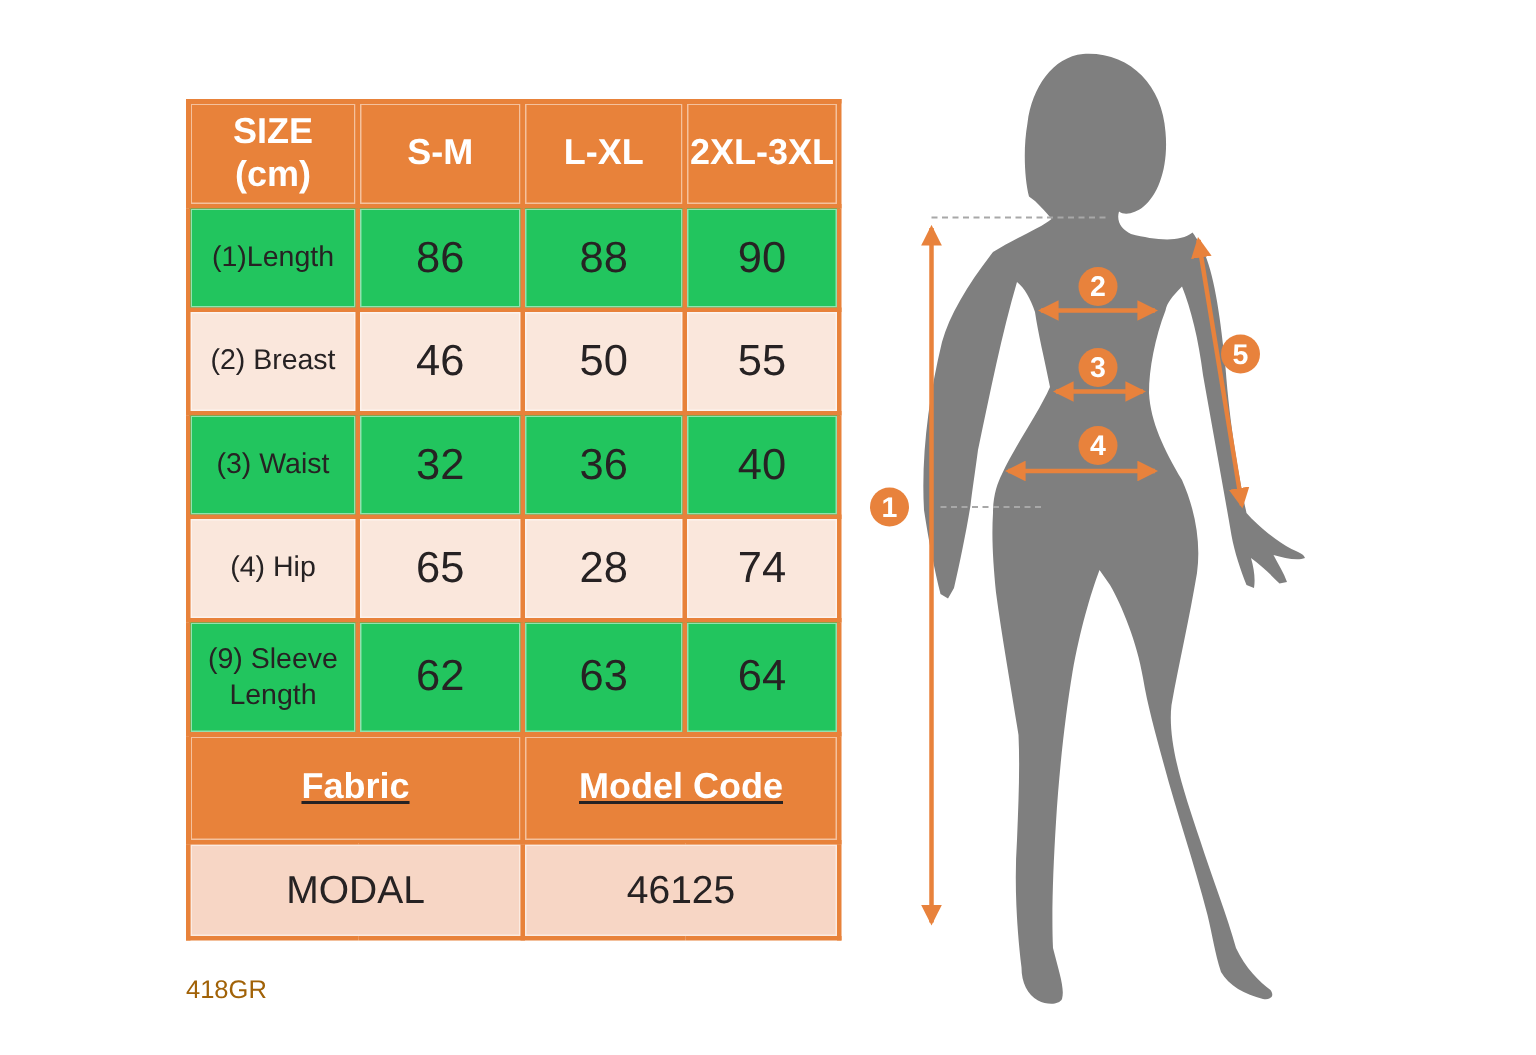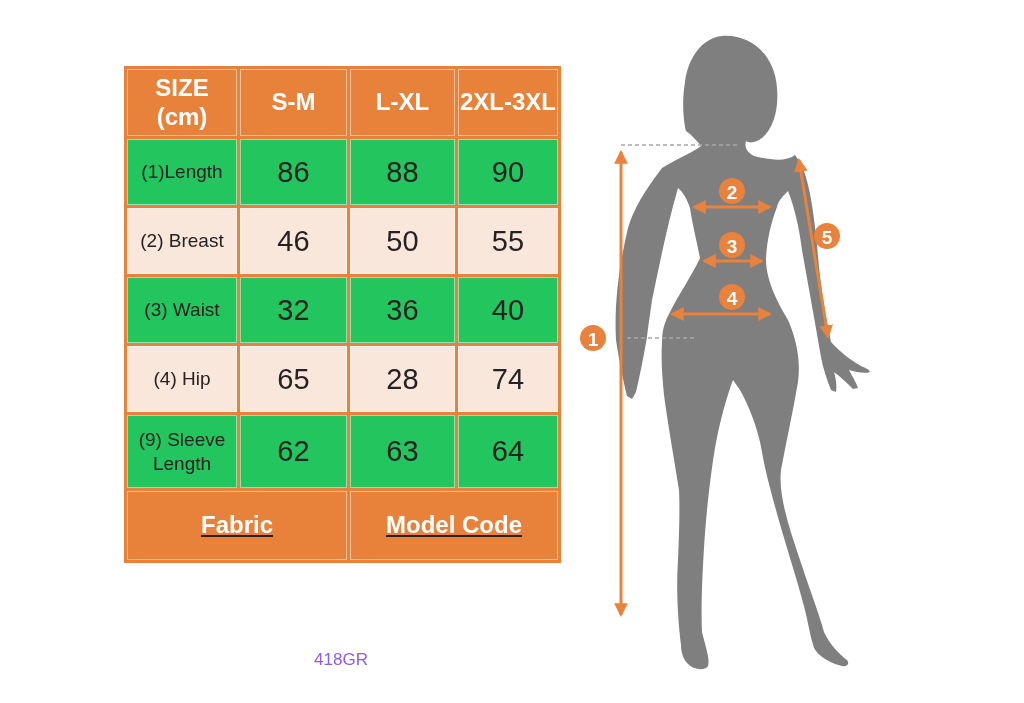--- a/index.html
+++ b/index.html
@@ -27,21 +27,21 @@
   td.val { font-size:29px; }
   td.fval { font-size:26px; }
   tr.r-head   { height:70px; }
   tr.r-body   { height:69px; }
   tr.r-sleeve { height:76px; }
   tr.r-foot   { height:72px;text-decoration:underline; }
   tr.r-modal  { height:64px; }
   
   .note {
     position:absolute; left:124px; top:650px; width:434px;
-    text-align:center; font-size:17px; color:#8b5cf6;
+    text-align:left; font-size:17px; color:#a16207;
   }
   
   svg.figure { position:absolute; left:570px; top:20px; width:330px; height:665px; }
   .marker-num { font-family:"Liberation Sans", sans-serif; font-size:19px; font-weight:bold; fill:#ffffff; }
 </style>
 </head>
 <body>
 
 <div class="canvas">
 
@@ -96,20 +96,24 @@
         <td class="val row-dark">62</td>
         <td class="val row-dark">63</td>
         <td class="val row-dark">64</td>
       </tr>
 
       <tr class="r-foot">
         <td class="hcell" colspan="2">Fabric</td>
         <td class="hcell" colspan="2">Model Code</td>
       </tr>
 
+      <tr class="r-modal">
+        <td class="fval row-modal" colspan="2">MODAL</td>
+        <td class="fval row-modal" colspan="2">46125</td>
+      </tr>
     </tbody>
   </table>
 
   <div class="note">418GR</div>
 
   <svg class="figure" viewBox="570 20 330 665">
     <defs>
       <marker id="ah" viewBox="0 0 10 10" refX="8.5" refY="5" markerWidth="4.6" markerHeight="4.6" orient="auto-start-reverse">
         <path d="M0,0 L10,5 L0,10 z" fill="#E8823C"></path>
       </marker>

